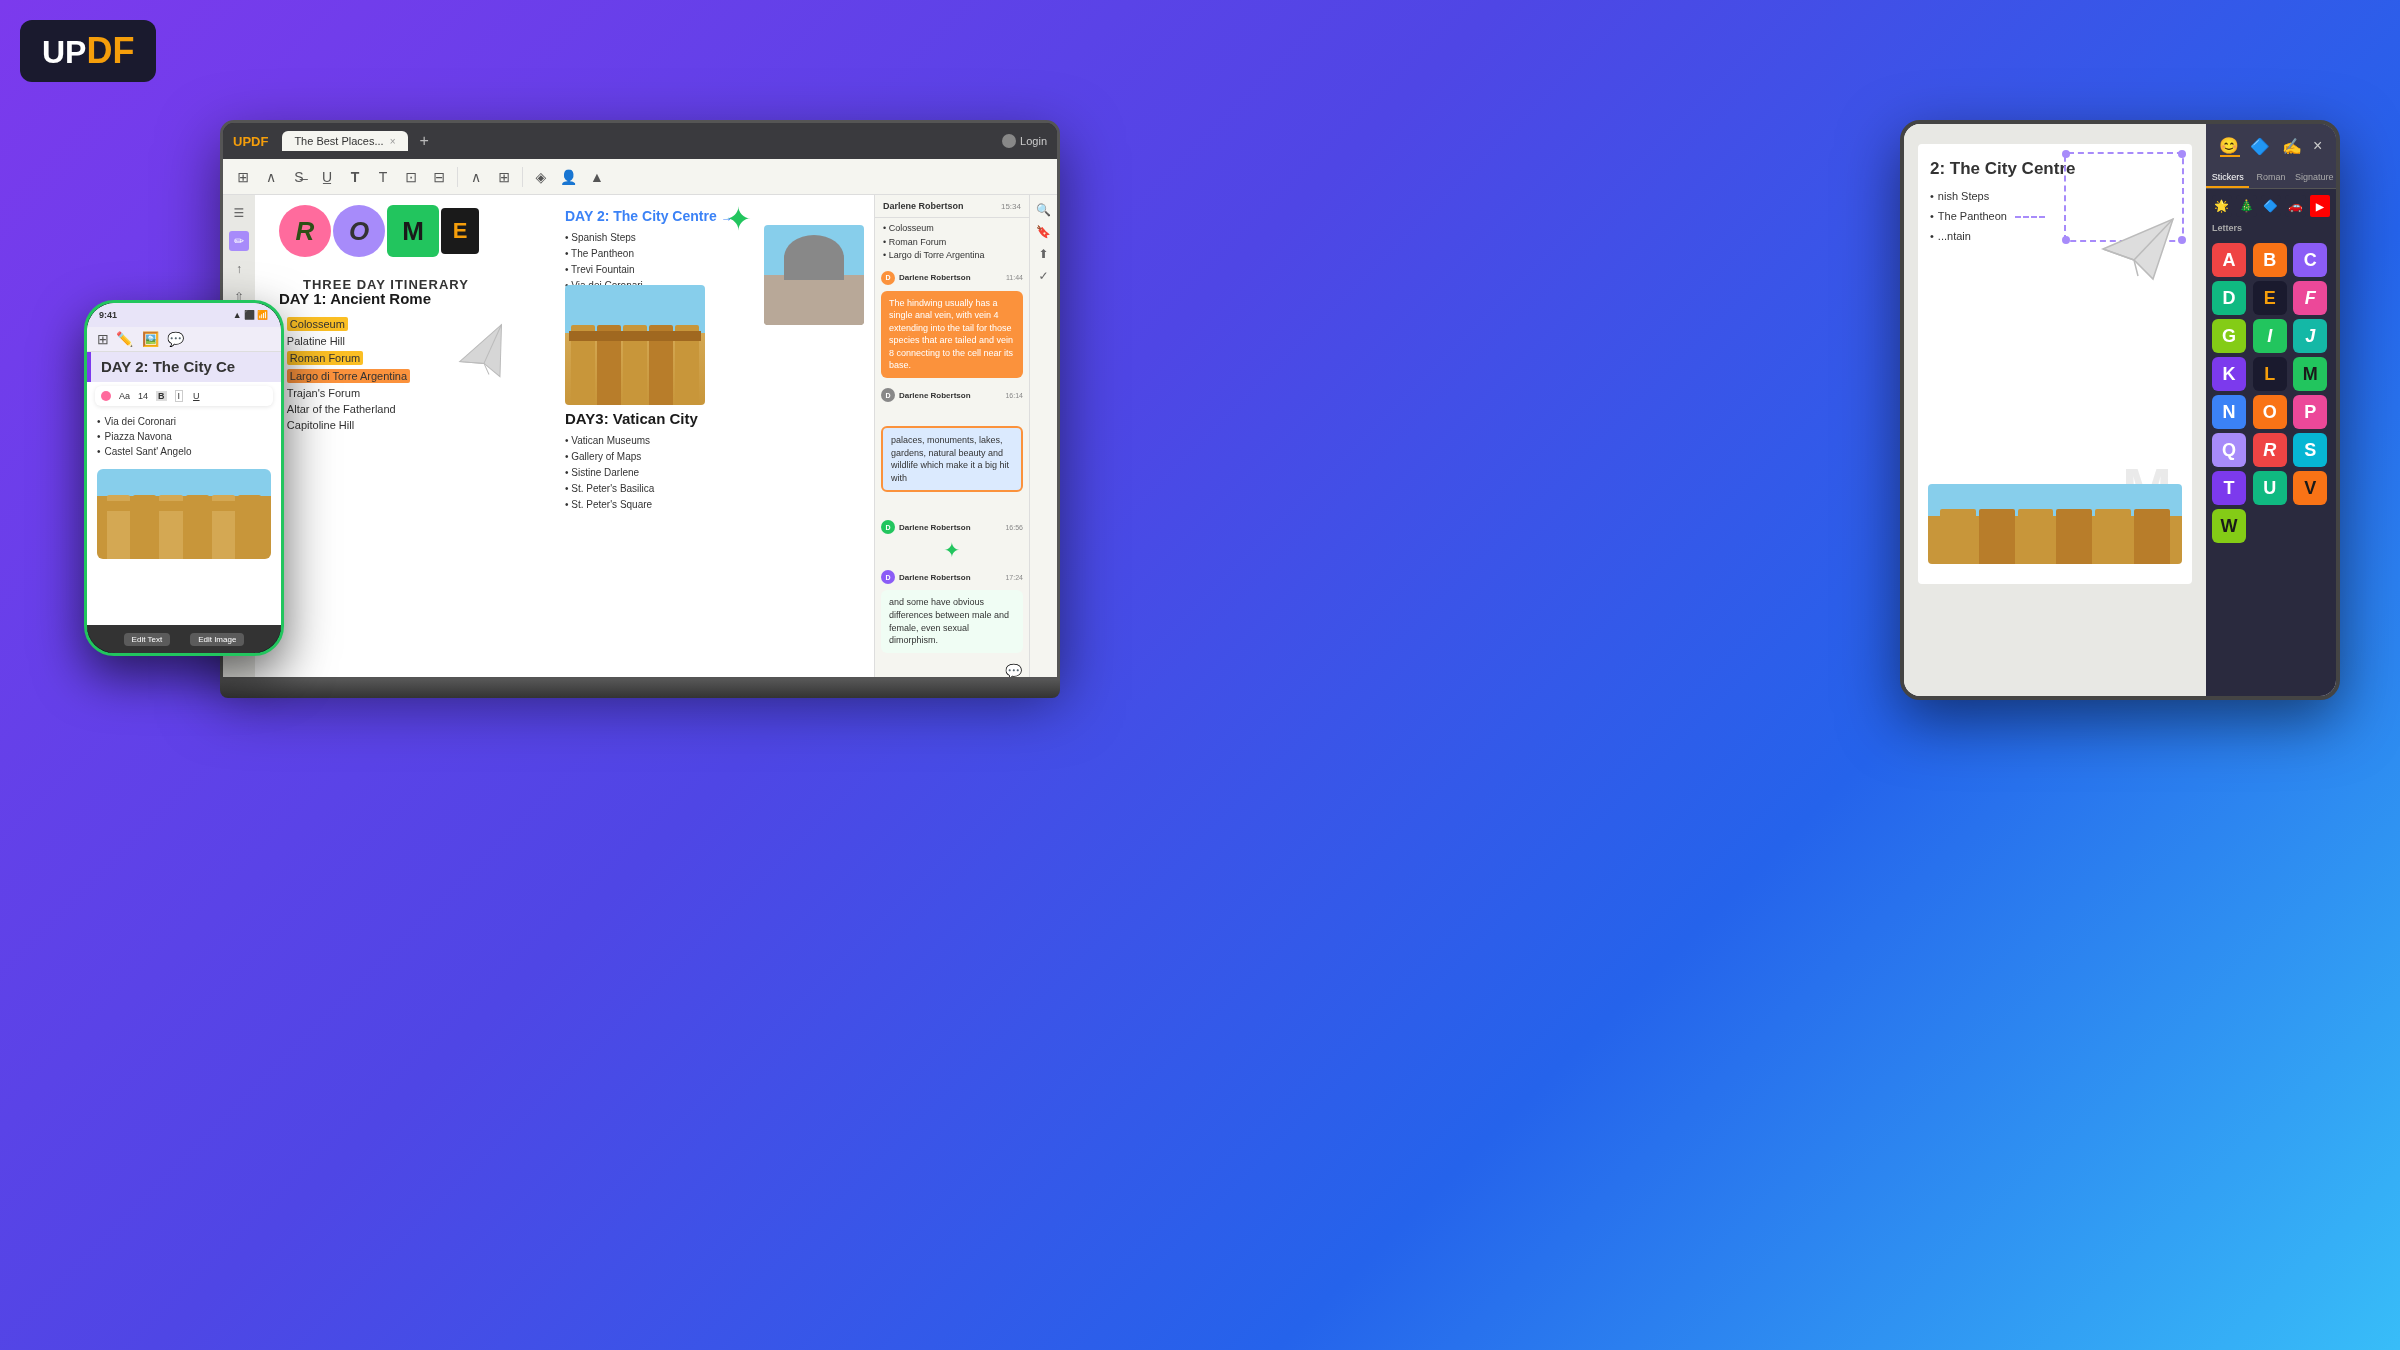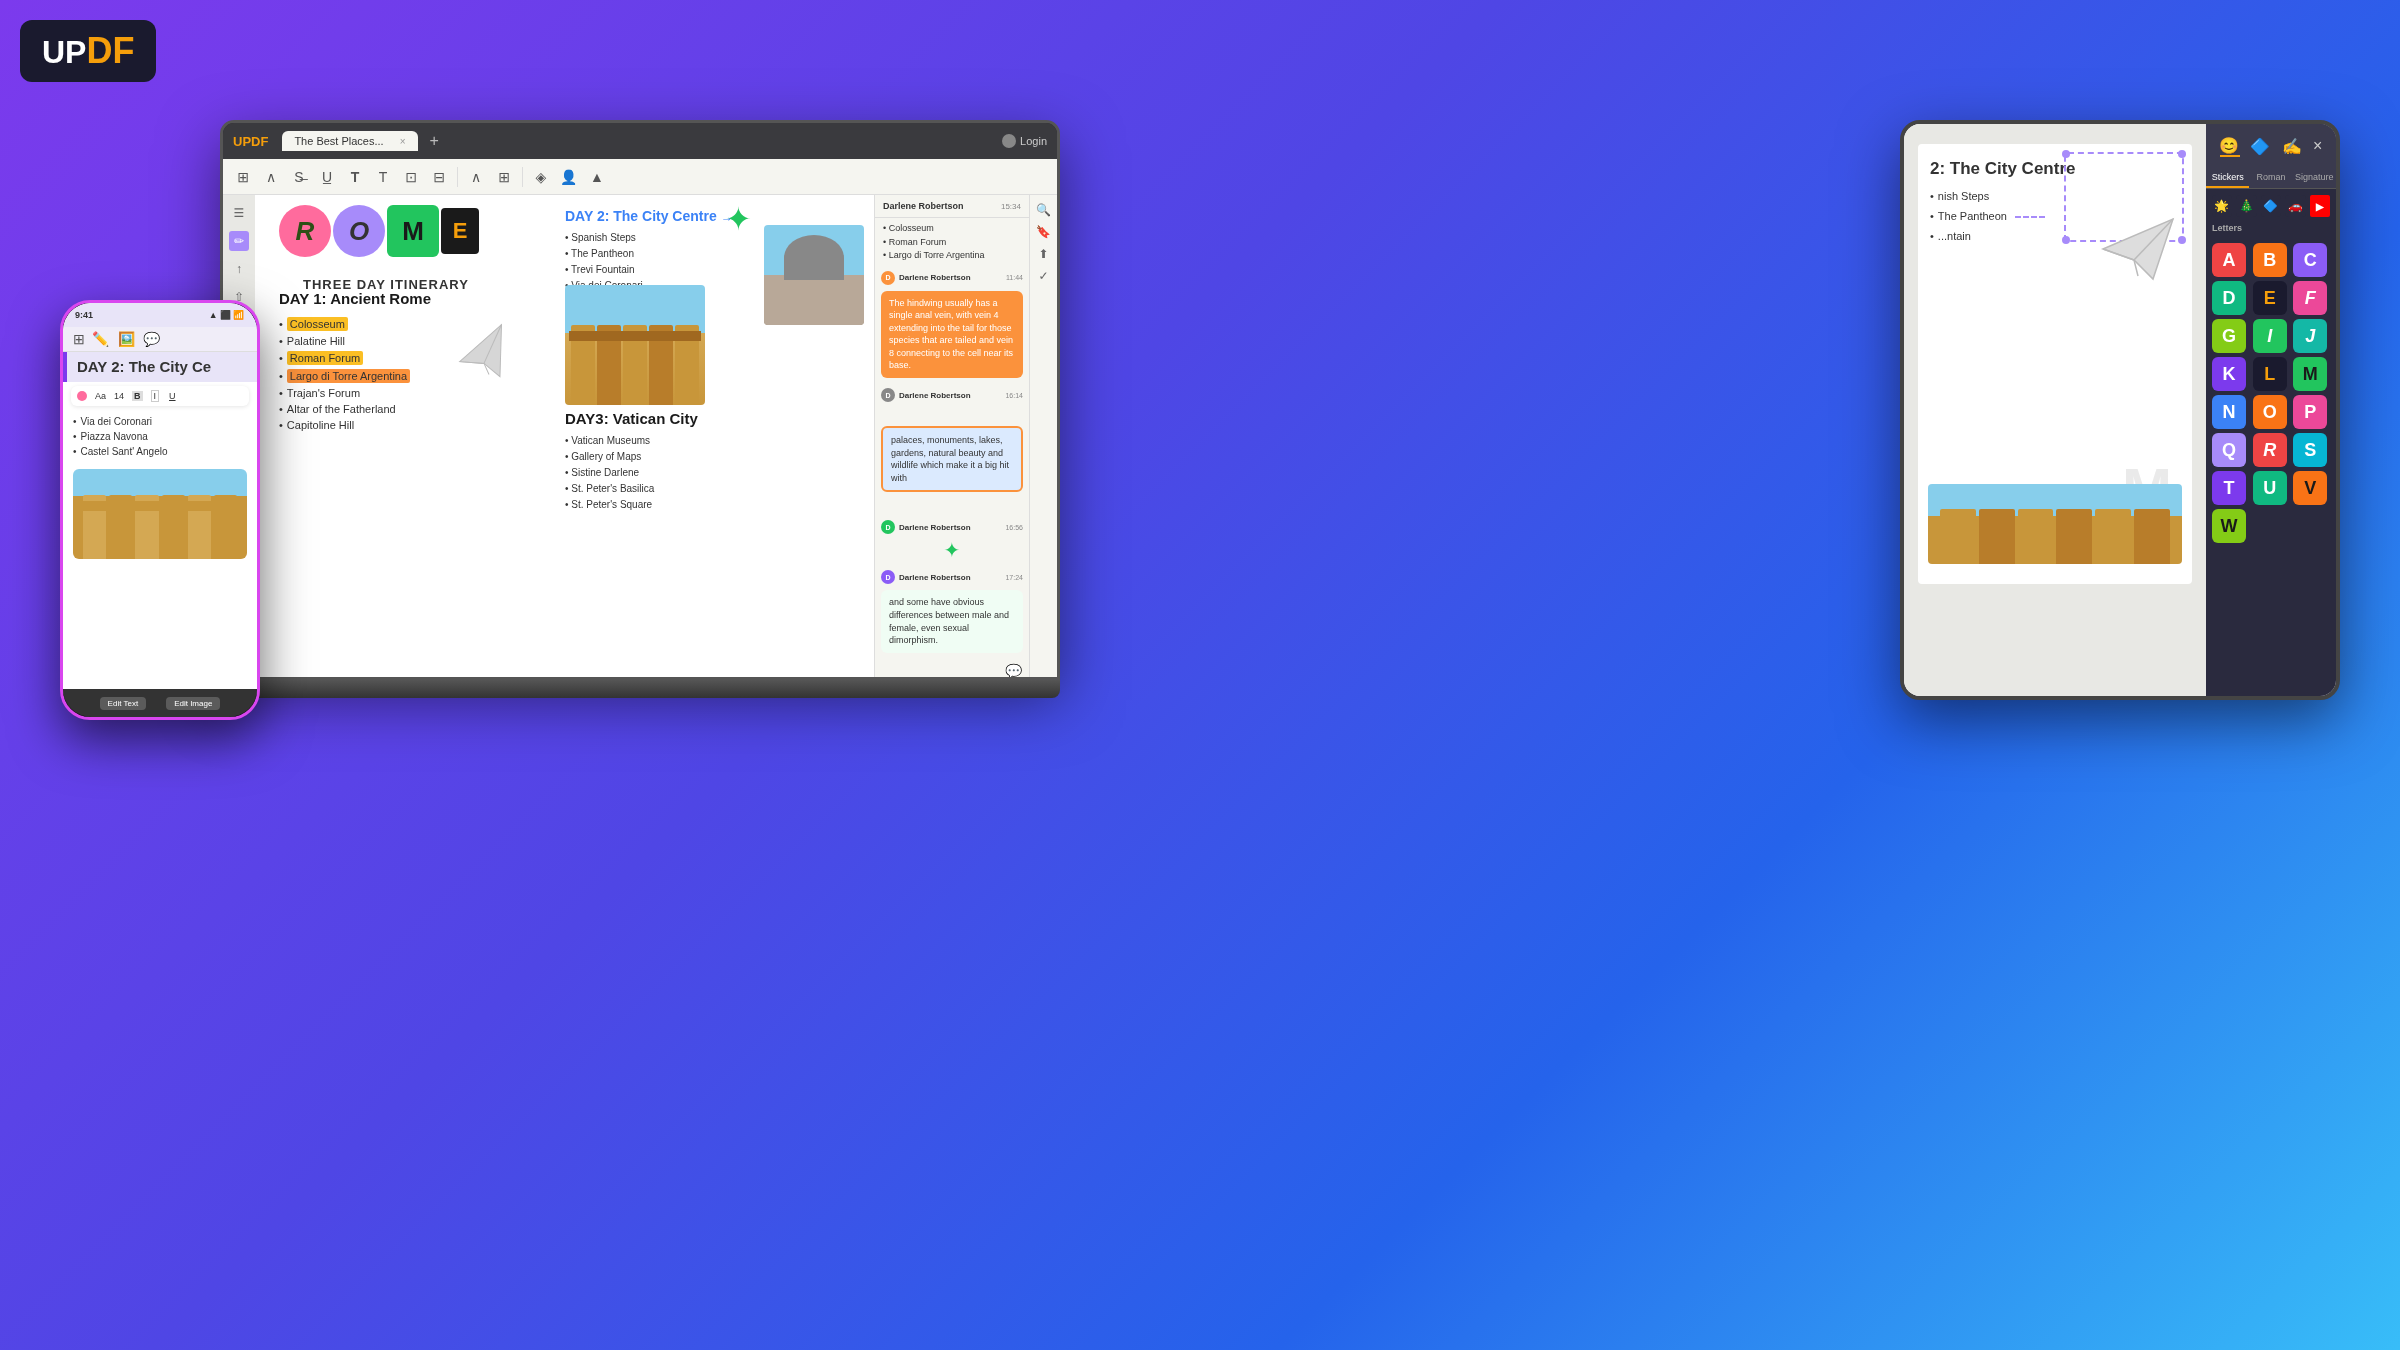--- a/index.html
+++ b/index.html
@@ -69,21 +69,21 @@
       margin-right: 8px;
     }
     .tab-item {
       background: #f5f5f0;
       border-radius: 6px 6px 0 0;
       padding: 4px 12px;
       font-size: 11px;
       color: #333;
       display: flex;
       align-items: center;
-      gap: 16px;
+      gap: 6px;
       justify-content: flex-end;
     }
     .tab-close { color: #999; font-size: 10px; cursor: pointer; }
     .tab-add { background: none; color: #bbb; font-size: 16px; padding: 0 6px; cursor: pointer; }
     .login-btn {
       margin-left: auto;
       background: none;
       color: #ccc;
       font-size: 11px;
       display: flex;
@@ -341,27 +341,28 @@
     .phone-container {
       position: absolute;
       top: 300px;
       left: 60px;
       width: 200px;
       height: 420px;
       z-index: 20;
     }
     .phone-body {
       width: 200px;
-      height: 420px;
+      height: 356px;
       background: #1a1a2e;
       border-radius: 30px;
-      border: 3px solid #d946ef;
+      border: 3px solid #22c55e;
       overflow: hidden;
       box-shadow: 0 20px 50px rgba(0,0,0,0.6);
       position: relative;
+      margin-left: 24px;
     }
     .phone-screen {
       width: 100%;
       height: 100%;
       background: #fff;
       border-radius: 28px;
       overflow: hidden;
     }
     .phone-statusbar {
       background: #e8e4f8;

